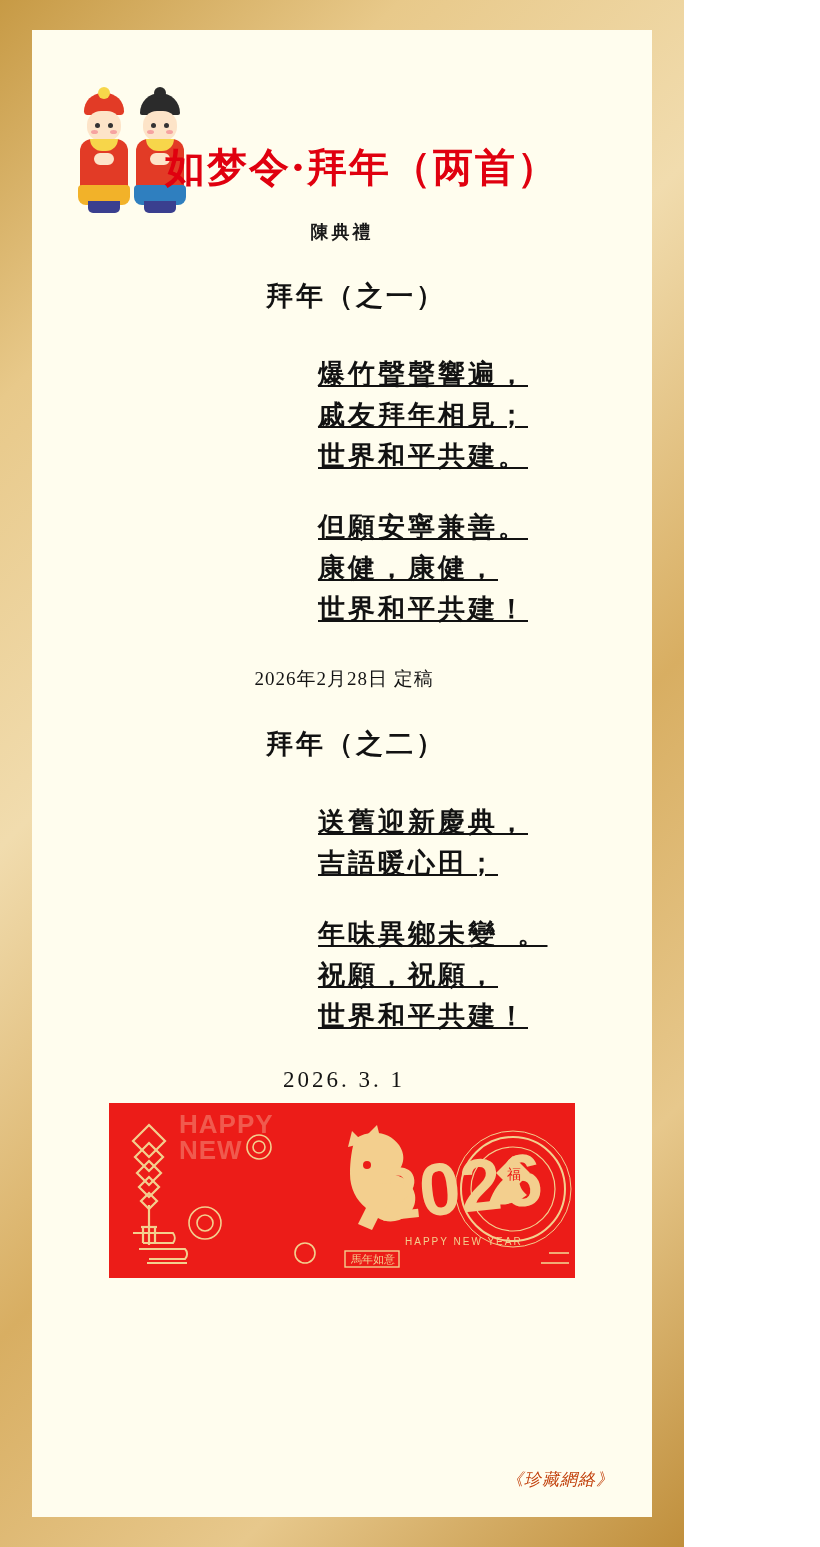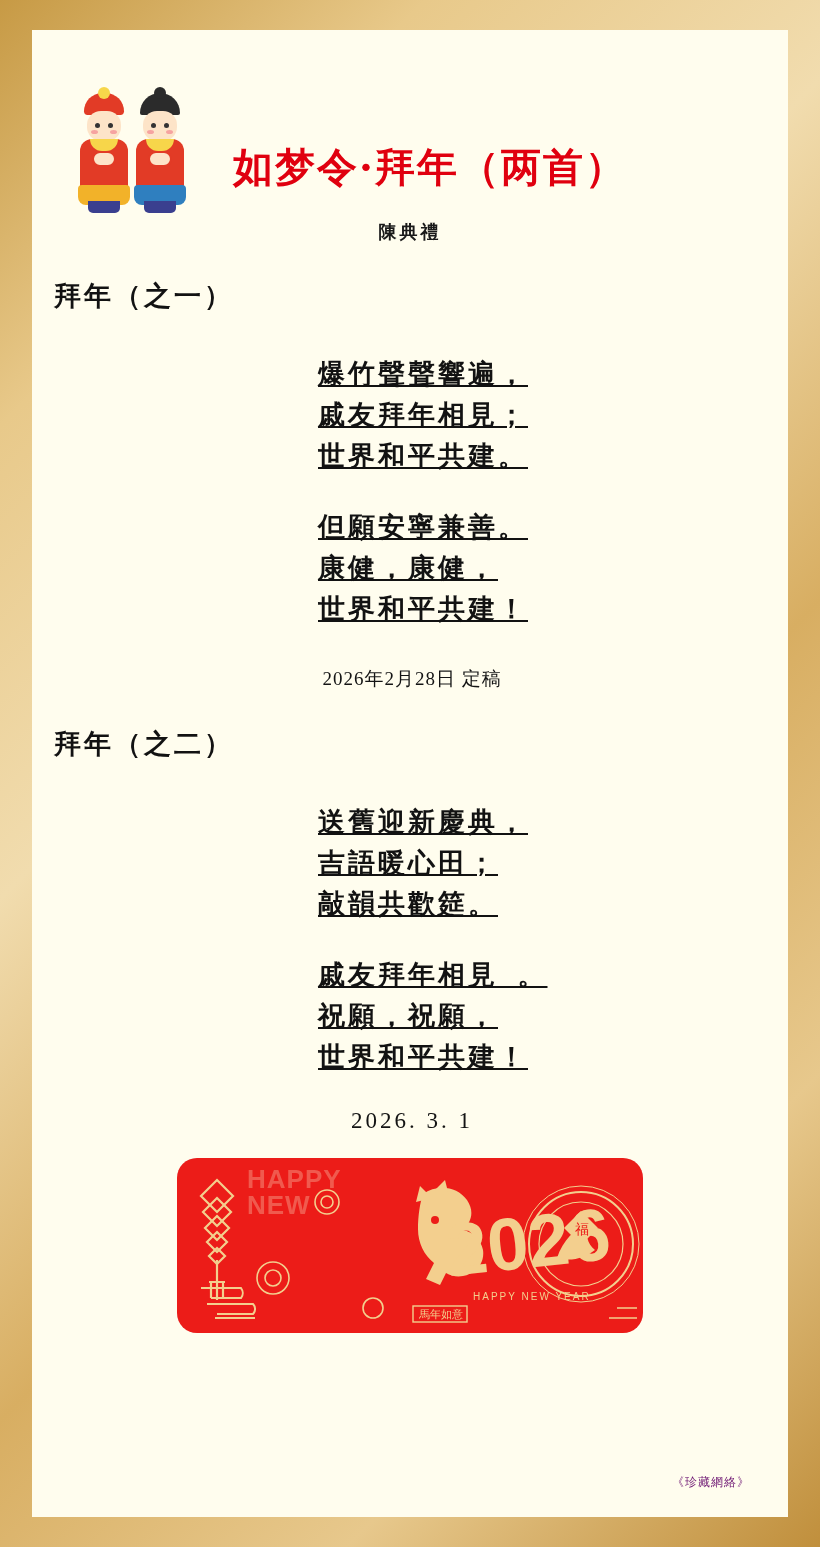--- a/index.html
+++ b/index.html
@@ -8,21 +8,21 @@
     background: #ffffff;
   }
   body {
     width: 820px;
     height: 1547px;
     font-family: "Liberation Serif", serif;
   }
 
   .page {
     position: relative;
-    width: 820px;
+    width: 684px;
     height: 1547px;
     box-sizing: border-box;
     background: linear-gradient(135deg, #c79a45 0%, #e8c98a 18%, #f1dcae 38%, #d8ae62 60%, #e7c88c 80%, #c08f3c 100%);
     padding: 30px 32px;
   }
 
   .inner {
     position: relative;
     width: 100%;
     height: 100%;
@@ -145,27 +145,27 @@
     text-align: center;
     font-size: 18px;
     font-weight: bold;
     color: #1a1a1a;
     letter-spacing: 3px;
   }
 
   .poem-block { margin-top: 34px; }
 
   .poem-head {
-    text-align: left;
+    text-align: center;
     font-size: 27px;
     font-weight: bold;
     color: #121212;
     letter-spacing: 3px;
     margin-bottom: 40px;
-    padding-left: 22px;
+    padding-left: 28px;
   }
 
   .stanza {
     font-size: 27px;
     font-weight: bold;
     color: #121212;
     line-height: 1.52;
     letter-spacing: 3px;
     padding-left: 286px;
     margin-bottom: 30px;
@@ -185,36 +185,36 @@
     text-align: center;
     font-size: 23px;
     color: #141414;
     letter-spacing: 3px;
     margin-top: 30px;
     padding-left: 4px;
   }
 
   
   .banner {
-    margin: 24px auto 0;
+    margin: 10px auto 0;
     width: 466px;
     height: 175px;
     background: #e5e5e5;
     position: relative;
     overflow: hidden;
-    border-radius: 20px;
   }
   .banner svg { display: block; }
 
   .footer-note {
     position: absolute;
     right: 38px;
     bottom: 26px;
-    color: #701a75;
-    font-size: 12px;
+    color: #c2410c;
+    font-size: 17px;
+    font-style: italic;
     letter-spacing: 1px;
   }
 </style>
 </head>
 <body>
 
 <div class="page">
   <div class="inner">
 
     <div class="kids">
@@ -267,24 +267,23 @@
         <div class="line">世界和平共建！</div>
       </div>
       <div class="dateline">2026年2月28日  定稿</div>
     </div>
 
     <div class="poem-block">
       <div class="poem-head">拜年（之二）</div>
       <div class="stanza">
         <div class="line">送舊迎新慶典，</div>
         <div class="line">吉語暖心田；</div>
-        <div class="line">敲韻共歡筵。</div>
       </div>
       <div class="stanza">
-        <div class="line">戚友拜年相見  。</div>
+        <div class="line">年味異鄉未變  。</div>
         <div class="line">祝願，祝願，</div>
         <div class="line">世界和平共建！</div>
       </div>
       <div class="dateline2">2026. 3. 1</div>
     </div>
 
     <div class="banner">
       <svg width="466" height="175" viewBox="0 0 466 175" xmlns="http://www.w3.org/2000/svg" aria-hidden="true">
         <rect x="0" y="0" width="466" height="175" fill="#ec1c18"></rect>
 

